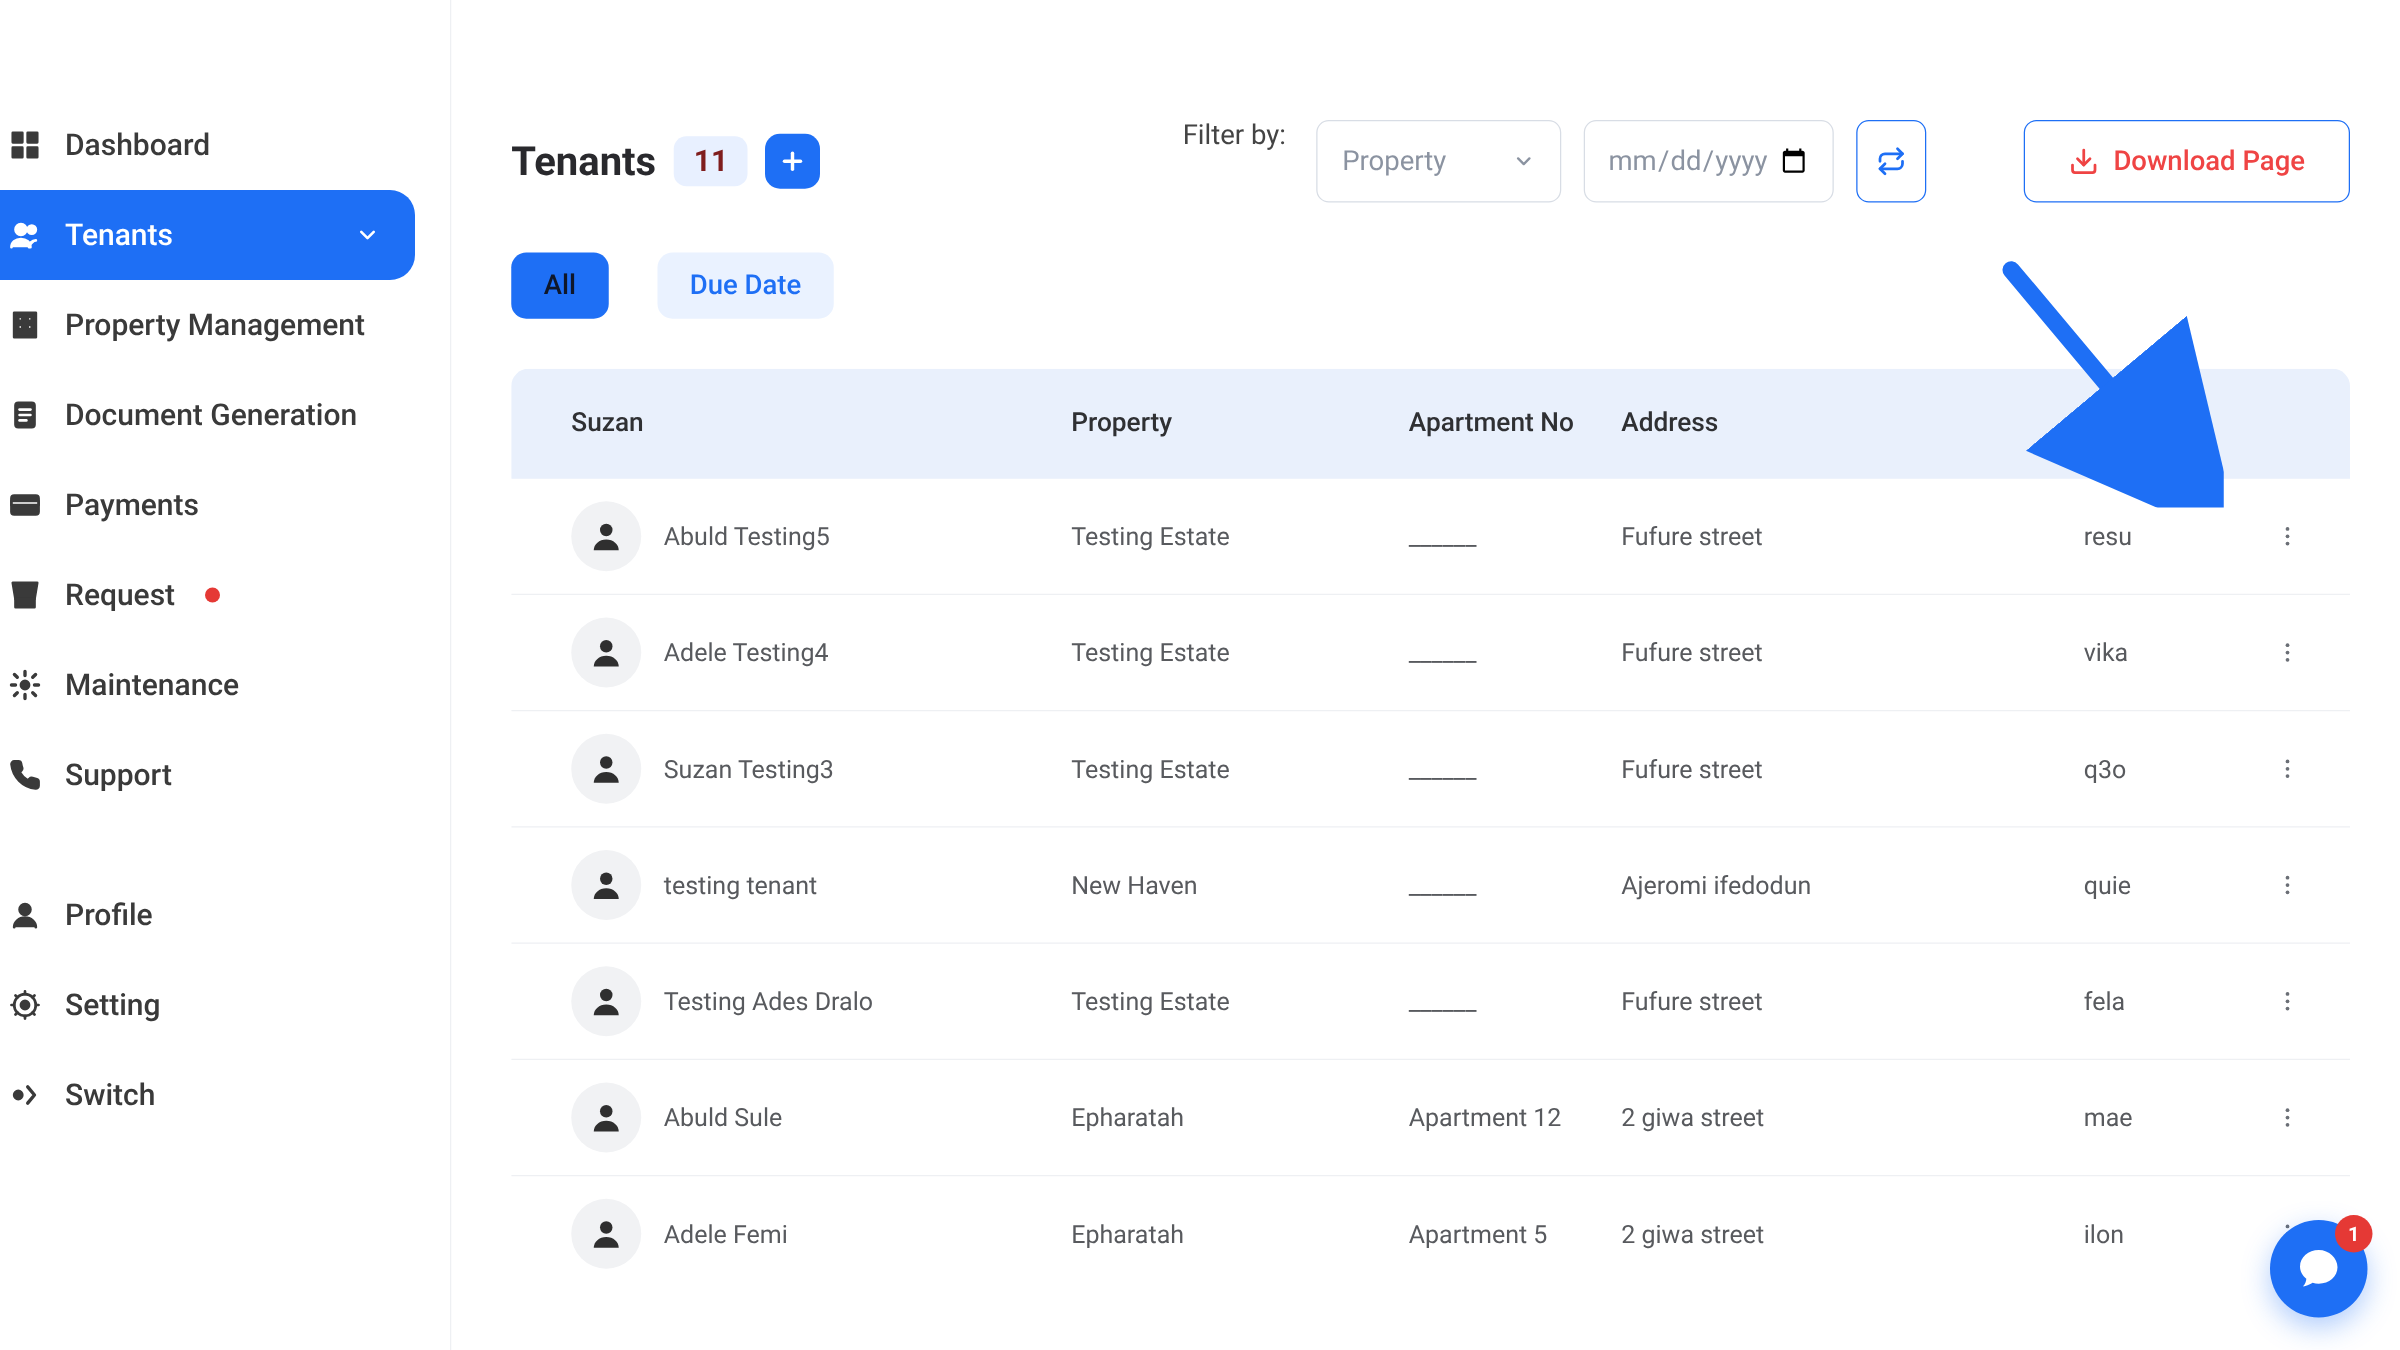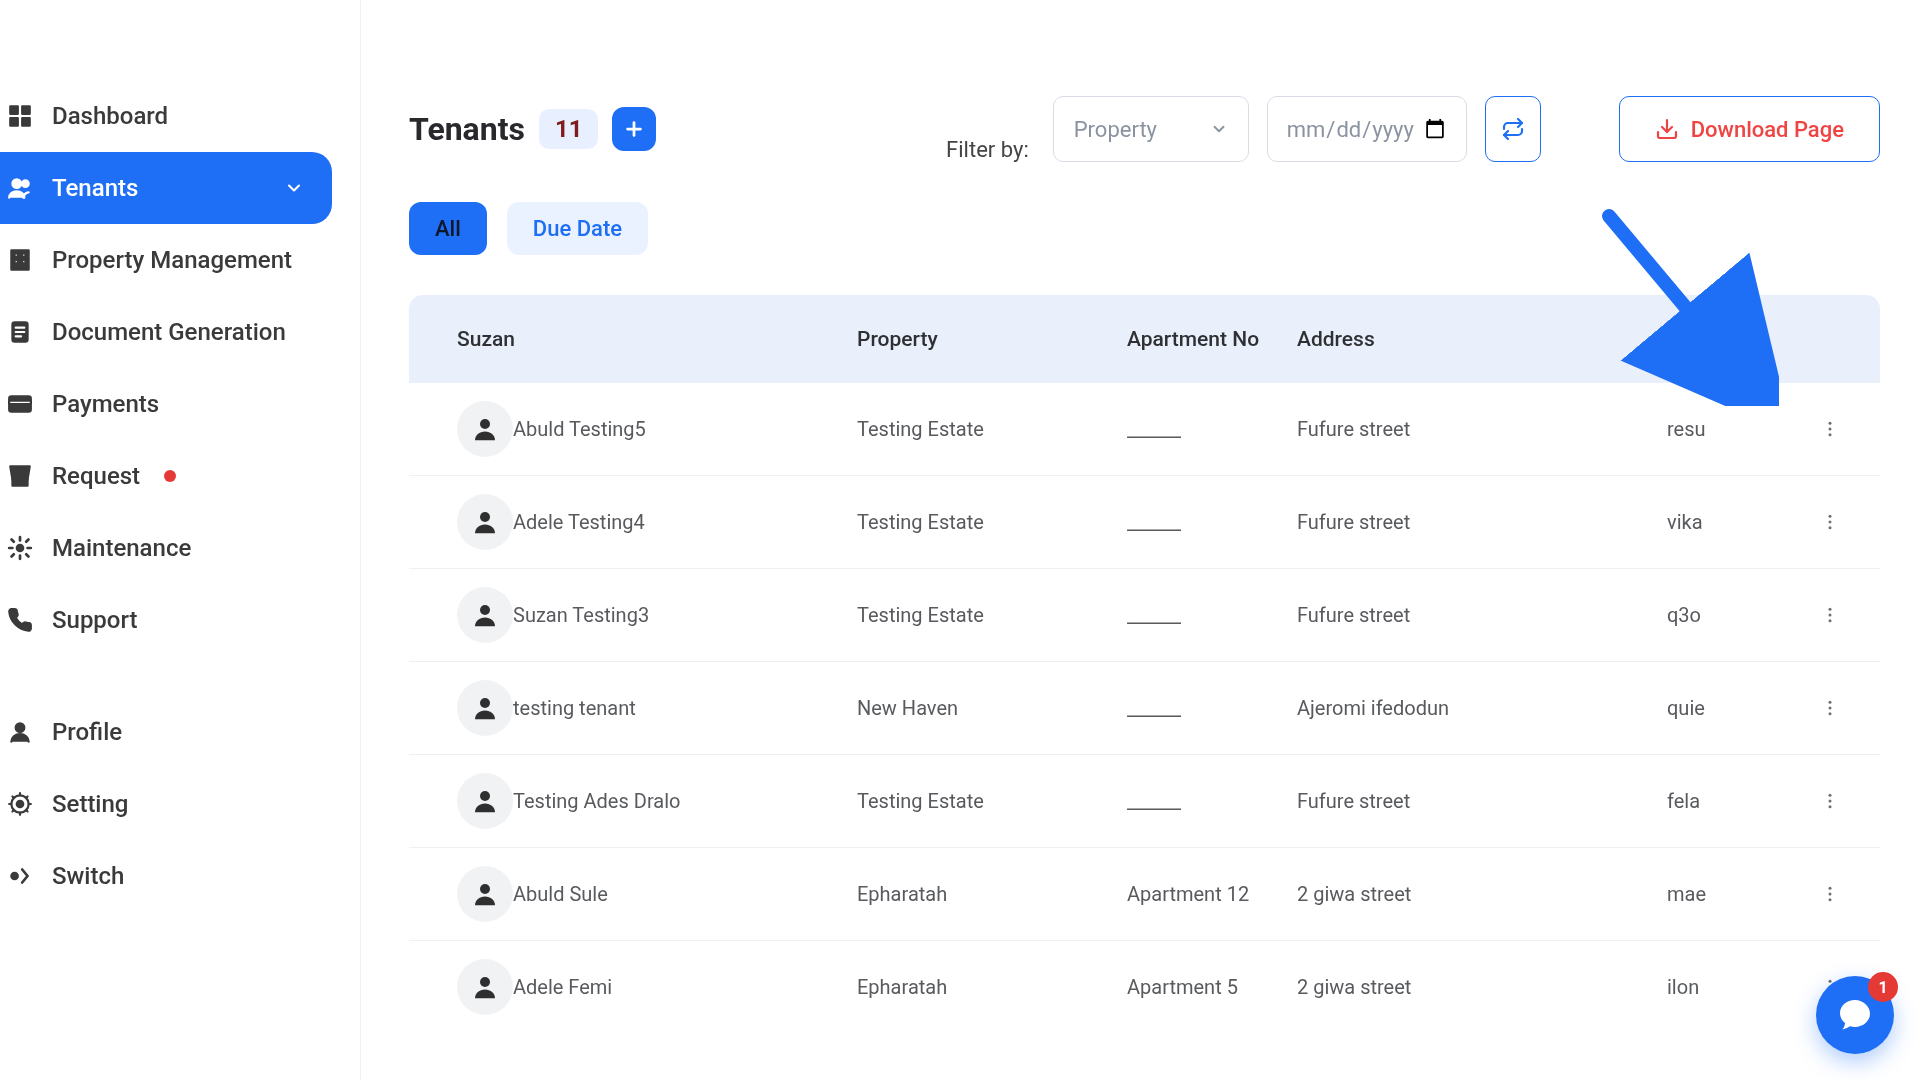--- a/index.html
+++ b/index.html
@@ -16,45 +16,45 @@
 .sidebar-divider { height: 40px; }
 .red-dot { width: 12px; height: 12px; background: #e53935; border-radius: 50%; margin-left: 6px; }
 
 
 .main { flex: 1; padding: 96px 40px 0 48px; border-left: 1px solid #eef0f3; overflow: hidden; position: relative; }
 .header-row { display: flex; align-items: center; gap: 14px; }
 .page-title { font-size: 32px; font-weight: 700; color: #29292d; }
 .count-badge { background: #e8f0ff; color: #7f1d1d; font-weight: 700; font-size: 24px; padding: 6px 16px; border-radius: 10px; }
 .add-btn { background: #1e6ff5; color: #fff; width: 44px; height: 44px; border-radius: 12px; display: flex; align-items: center; justify-content: center; cursor: pointer; }
 
-.filter-group { margin-left: auto; display: flex; align-items: flex-end; gap: 18px; }
+.filter-group { margin-left: auto; display: flex; align-items: flex-start; gap: 18px; }
 .filter-label { font-size: 22px; color: #444; margin-right: 6px; }
 .select-box { border: 1.5px solid #d8dde5; border-radius: 10px; padding: 0 20px; height: 66px; min-width: 196px; display: flex; align-items: center; justify-content: space-between; font-size: 22px; color: #8b93a1; cursor: pointer; }
 .select-box .chev-down { margin-left: 22px; }
 .date-box { border: 1.5px solid #d8dde5; border-radius: 10px; height: 66px; width: 200px; display: flex; align-items: center; padding: 0 18px; font-size: 22px; color: #8b93a1; }
 .date-box input { border: none; outline: none; font-size: 22px; color: #8b93a1; width: 100%; font-family: inherit; background: transparent; }
 .refresh-btn { border: 1.5px solid #1e6ff5; color: #1e6ff5; border-radius: 10px; width: 56px; height: 66px; display: flex; align-items: center; justify-content: center; cursor: pointer; }
 .download-btn { border: 1.5px solid #1e6ff5; color: #ef4444; border-radius: 10px; height: 66px; padding: 0 35px; display: flex; align-items: center; gap: 12px; font-size: 22px; font-weight: 500; cursor: pointer; margin-left: 60px; }
 
 .tabs-row { display: flex; gap: 20px; margin-top: 40px; }
 .tab-pill { padding: 14px 26px; border-radius: 12px; font-size: 22px; font-weight: 500; cursor: pointer; }
 .tab-pill.active { background: #1e6ff5; color: #0f172a; }
-.tab-pill.inactive { background: #eaf2ff; color: #1e6ff5; }
+.tab-pill.inactive { background: #eaf2ff; color: #1e6ff5; margin-left: 19px; }
 
 
 .table-wrap { margin-top: 40px; border-radius: 14px 14px 0 0; overflow: hidden; }
 .thead { background: #e9f0fc; display: flex; padding: 32px 48px; font-size: 21px; color: #2f3033; font-weight: 500; }
 .col-tenant { width: 400px; }
 .col-property { width: 270px; }
 .col-apt { width: 170px; }
 .col-addr { width: 370px; }
 .col-email { flex: 1; }
 .trow { display: flex; align-items: center; padding: 18px 48px; border-top: 1px solid #eef0f3; font-size: 20px; color: #585a5e; position: relative; }
 .trow:first-of-type { border-top: none; }
-.tenant-cell { display: flex; align-items: center; width: 400px; }
+.tenant-cell { display: flex; align-items: center; gap: 18px; width: 400px; }
 .avatar { width: 56px; height: 56px; border-radius: 50%; background: #f1f2f4; display: flex; align-items: center; justify-content: center; color: #2f2f2f; }
 .email-cell { flex: 1; white-space: nowrap; overflow: hidden; text-overflow: clip; max-width: 60px; }
 .row-menu { position: absolute; right: 40px; top: 50%; transform: translateY(-50%); cursor: pointer; color: #6b6f76; }
 
 
 .annot-arrow { position: absolute; top: 206px; left: 1238px; pointer-events: none; }
 
 
 .chat-fab { position: fixed; right: 26px; bottom: 26px; width: 78px; height: 78px; border-radius: 50%; background: #1e6ff5; display: flex; align-items: center; justify-content: center; color: #fff; cursor: pointer; box-shadow: 0 8px 22px rgba(30,111,245,.35); }
 .chat-badge { position: absolute; top: -4px; right: -4px; width: 30px; height: 30px; border-radius: 50%; background: #e53935; color: #fff; font-size: 16px; font-weight: 700; display: flex; align-items: center; justify-content: center; }

